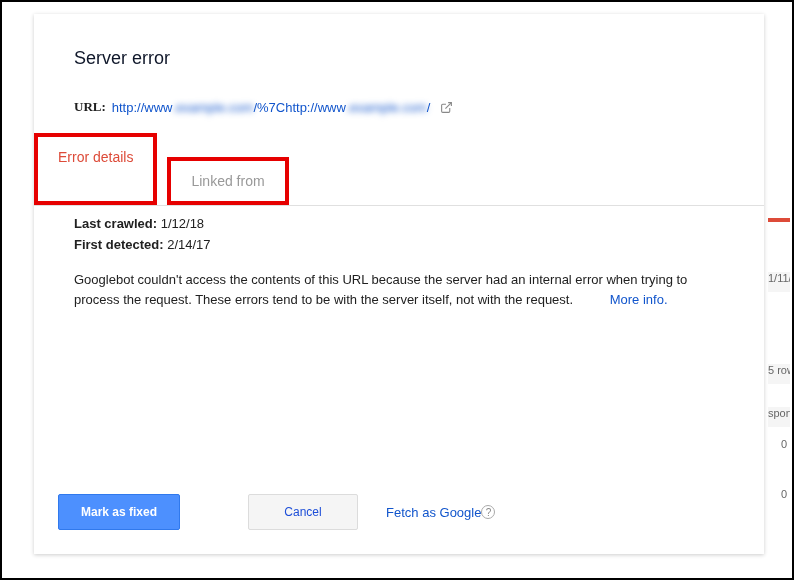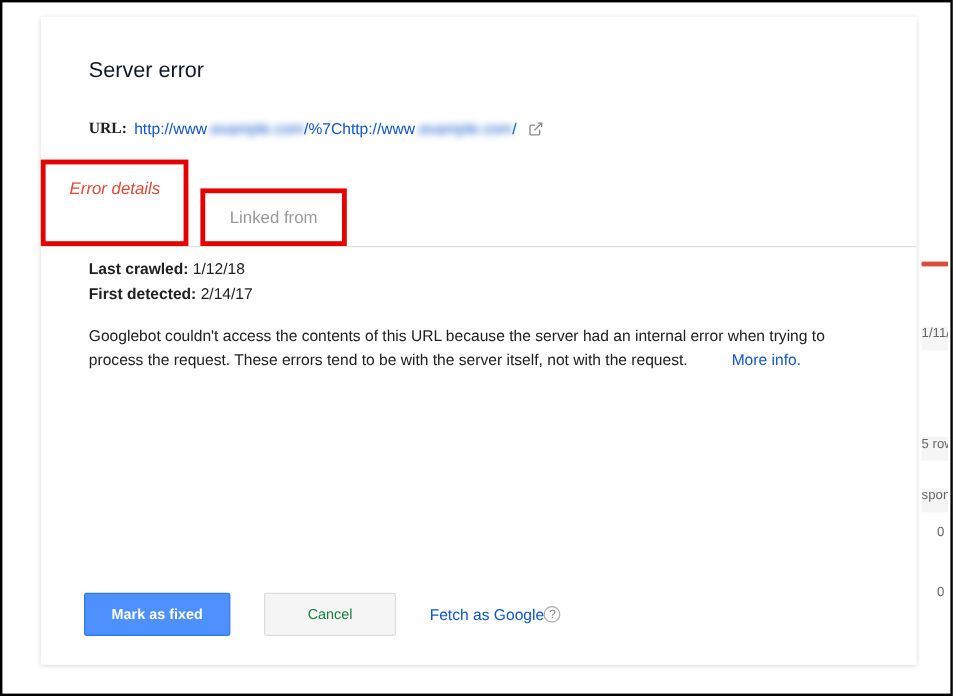--- a/index.html
+++ b/index.html
@@ -55,21 +55,21 @@
       margin-right: -40px;
       padding-left: 0;
     }
     .tab {
       padding: 12px 20px;
       font-size: 14px;
       cursor: pointer;
       position: relative;
       margin-left: 0;
     }
-    .tab:first-child { margin-left: 0; font-style: italic; }
+    .tab:first-child { margin-left: 0; }
     .tab-active { color: #dd4b39; }
     .tab-inactive { color: #999; }
     .tab-highlight {
       border: 4px solid #e60000;
       position: relative;
       z-index: 2;
     }
     .tab1 { margin-left: 3px; }
     .tab2 { margin-left: 10px; margin-top: 24px; }
     .details {
@@ -82,21 +82,21 @@
     .description {
       margin-top: 18px;
       font-size: 13px;
       line-height: 1.5;
       color: #212121;
     }
     .more-link { color: #1155cc; text-decoration: none; padding-left: 33px; }
     .footer {
       position: absolute;
       bottom: 24px;
-      left: 36px;
+      left: 24px;
       right: 40px;
       display: flex;
       align-items: center;
       gap: 28px;
     }
     .btn {
       padding: 10px 22px;
       font-size: 12px;
       border: 1px solid transparent;
       cursor: pointer;
@@ -104,22 +104,23 @@
       min-width: 110px;
     }
     .btn-primary {
       background: #4d90fe;
       color: #fff;
       font-weight: bold;
       border-color: #3079ed;
     }
     .btn-default {
       background: #f5f5f5;
-      color: #15803d;
+      color: #1d4ed8;
       border-color: #dcdcdc;
+      margin-left: 40px;
     }
     .fetch-link {
       color: #1155cc;
       font-size: 13px;
       text-decoration: none;
       display: inline-flex;
       align-items: center;
       gap: 0;
       text-align: right;
     }

